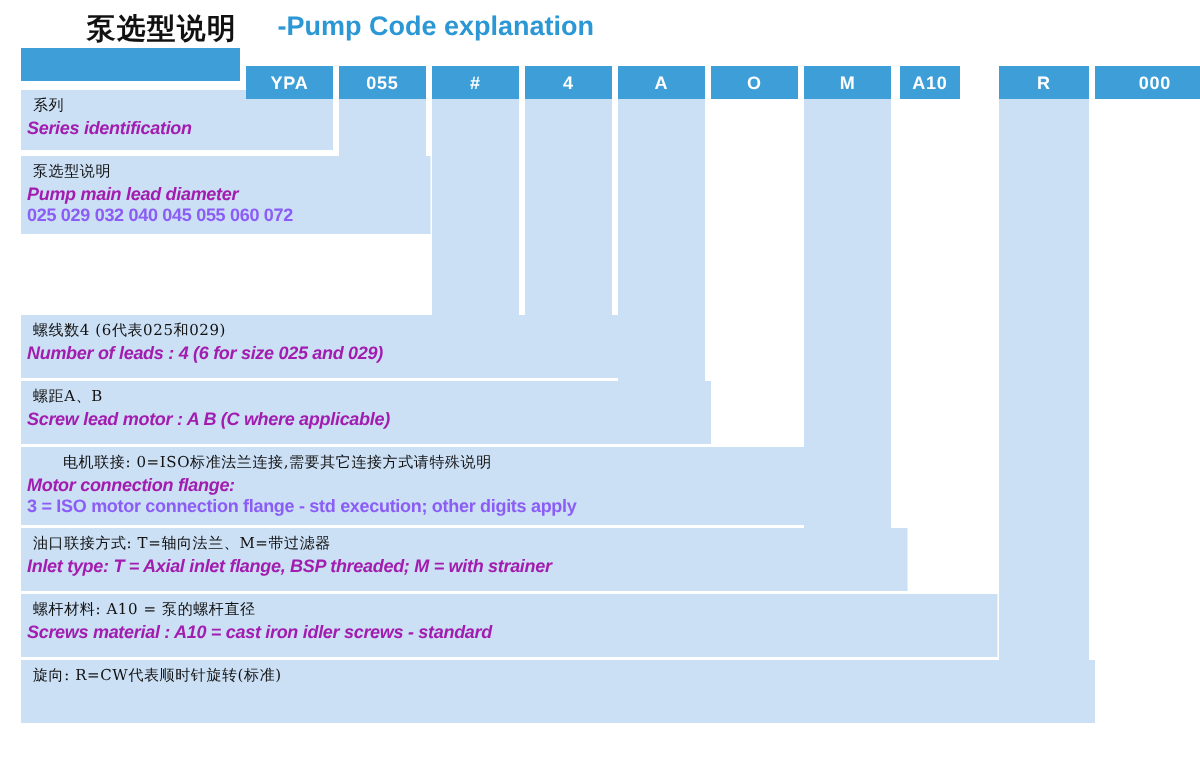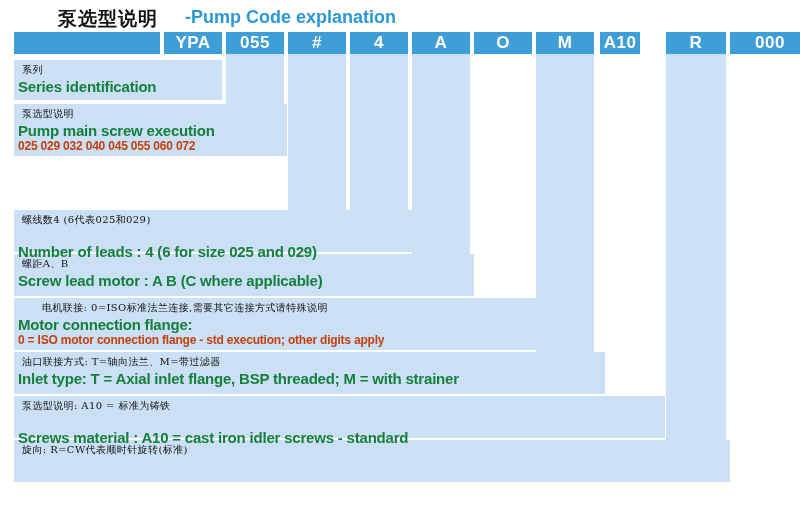--- a/index.html
+++ b/index.html
@@ -40,24 +40,24 @@
   }
 
   
   .row-band{
     position:absolute;
     background:#cbdff5;
   }
 
   
   .hdr-cell{
-    position:absolute;top:0;height:22px;
+    position:absolute;top:12px;height:22px;
     background:#3d9ed8;
     color:#ffffff;
-    font-size:17px;font-weight:bold;
+    font-size:12px;font-weight:bold;
     text-align:center;
     line-height:22px;
     letter-spacing:0.5px;
   }
   #hdr-left{
     position:absolute;left:14px;top:0;width:146px;height:22px;
     background:#3d9ed8;
   }
 
   
@@ -66,26 +66,27 @@
     color:#111111;
     white-space:nowrap;
   }
   .t-cn{
     font-family:"DejaVu Serif", serif;
     font-size:10px;font-weight:normal;color:#111111;
     letter-spacing:0.4px;
   }
   .t-en{
     font-family:"Liberation Sans", sans-serif;
-    font-size:15px;font-weight:bold;color:#15803d;
+    font-size:12px;font-weight:bold;color:#a21caf;
     letter-spacing:-0.2px;
+    font-style:italic;
   }
   .t-en2{
     font-family:"Liberation Sans", sans-serif;
-    font-size:12px;font-weight:bold;color:#c2410c;
+    font-size:12px;font-weight:bold;color:#8b5cf6;
     letter-spacing:-0.2px;
   }
 </style>
 </head>
 <body>
 
 <div id="title-bar">
   <span id="title-cn">泵选型说明</span>
   <span id="title-en">-Pump Code explanation</span>
 </div>
@@ -127,42 +128,42 @@
       <div class="hdr-cell" style="left: 730px; width: 80px;">000</div>
     </div>
 
   <div id="text-layer">
       <div class="row-text" style="left: 18px; top: 31px;">
         <div class="t-cn" style="padding-left: 4px;">系列</div>
         <div class="t-en" style="margin-top: 1px;">Series identification</div>
       </div>
       <div class="row-text" style="left: 18px; top: 75px;">
         <div class="t-cn" style="padding-left: 4px;">泵选型说明</div>
-        <div class="t-en" style="margin-top: 1px;">Pump main screw execution</div>
+        <div class="t-en" style="margin-top: 1px;">Pump main lead diameter</div>
         <div class="t-en2">025 029 032 040 045 055 060 072</div>
       </div>
       <div class="row-text" style="left: 18px; top: 181px;">
         <div class="t-cn" style="padding-left: 4px;">螺线数4  (6代表025和029)</div>
-        <div class="t-en" style="margin-top: 16px;">Number of leads : 4 (6 for size 025 and 029)</div>
+        <div class="t-en" style="margin-top: 1px;">Number of leads : 4 (6 for size 025 and 029)</div>
       </div>
       <div class="row-text" style="left: 18px; top: 225px;">
         <div class="t-cn" style="padding-left: 4px;">螺距A、B</div>
         <div class="t-en" style="margin-top: 1px;">Screw lead motor : A B (C where applicable)</div>
       </div>
       <div class="row-text" style="left: 18px; top: 269px;">
         <div class="t-cn" style="padding-left: 4px; margin-left: 20px;">电机联接: 0=ISO标准法兰连接,需要其它连接方式请特殊说明</div>
         <div class="t-en" style="margin-top: 1px;">Motor connection flange:</div>
-        <div class="t-en2">0 = ISO motor connection flange - std execution; other digits apply</div>
+        <div class="t-en2">3 = ISO motor connection flange - std execution; other digits apply</div>
       </div>
       <div class="row-text" style="left: 18px; top: 323px;">
         <div class="t-cn" style="padding-left: 4px;">油口联接方式: T=轴向法兰、M=带过滤器</div>
         <div class="t-en" style="margin-top: 1px;">Inlet type: T = Axial inlet flange, BSP threaded; M = with strainer</div>
       </div>
       <div class="row-text" style="left: 18px; top: 367px;">
-        <div class="t-cn" style="padding-left: 4px;">泵选型说明: A10 = 标准为铸铁</div>
-        <div class="t-en" style="margin-top: 16px;">Screws material : A10 = cast iron idler screws - standard</div>
+        <div class="t-cn" style="padding-left: 4px;">螺杆材料: A10 = 泵的螺杆直径</div>
+        <div class="t-en" style="margin-top: 1px;">Screws material : A10 = cast iron idler screws - standard</div>
       </div>
       <div class="row-text" style="left: 18px; top: 411px;">
         <div class="t-cn" style="padding-left: 4px;">旋向: R=CW代表顺时针旋转(标准)</div>
       </div>
     </div>
 
 </div>
 
 </body></html>

